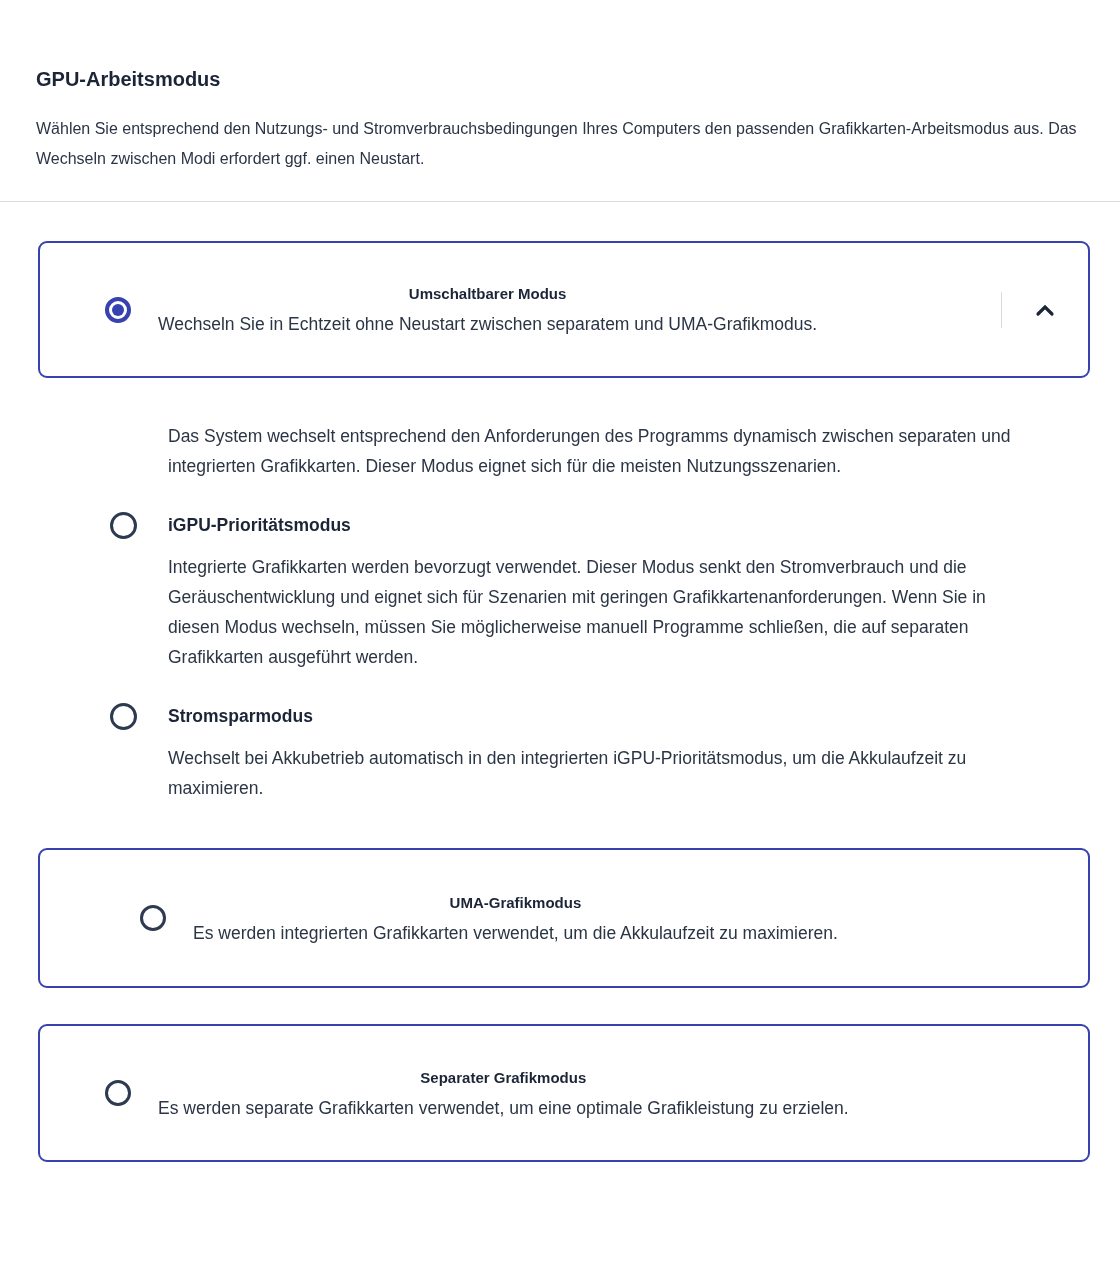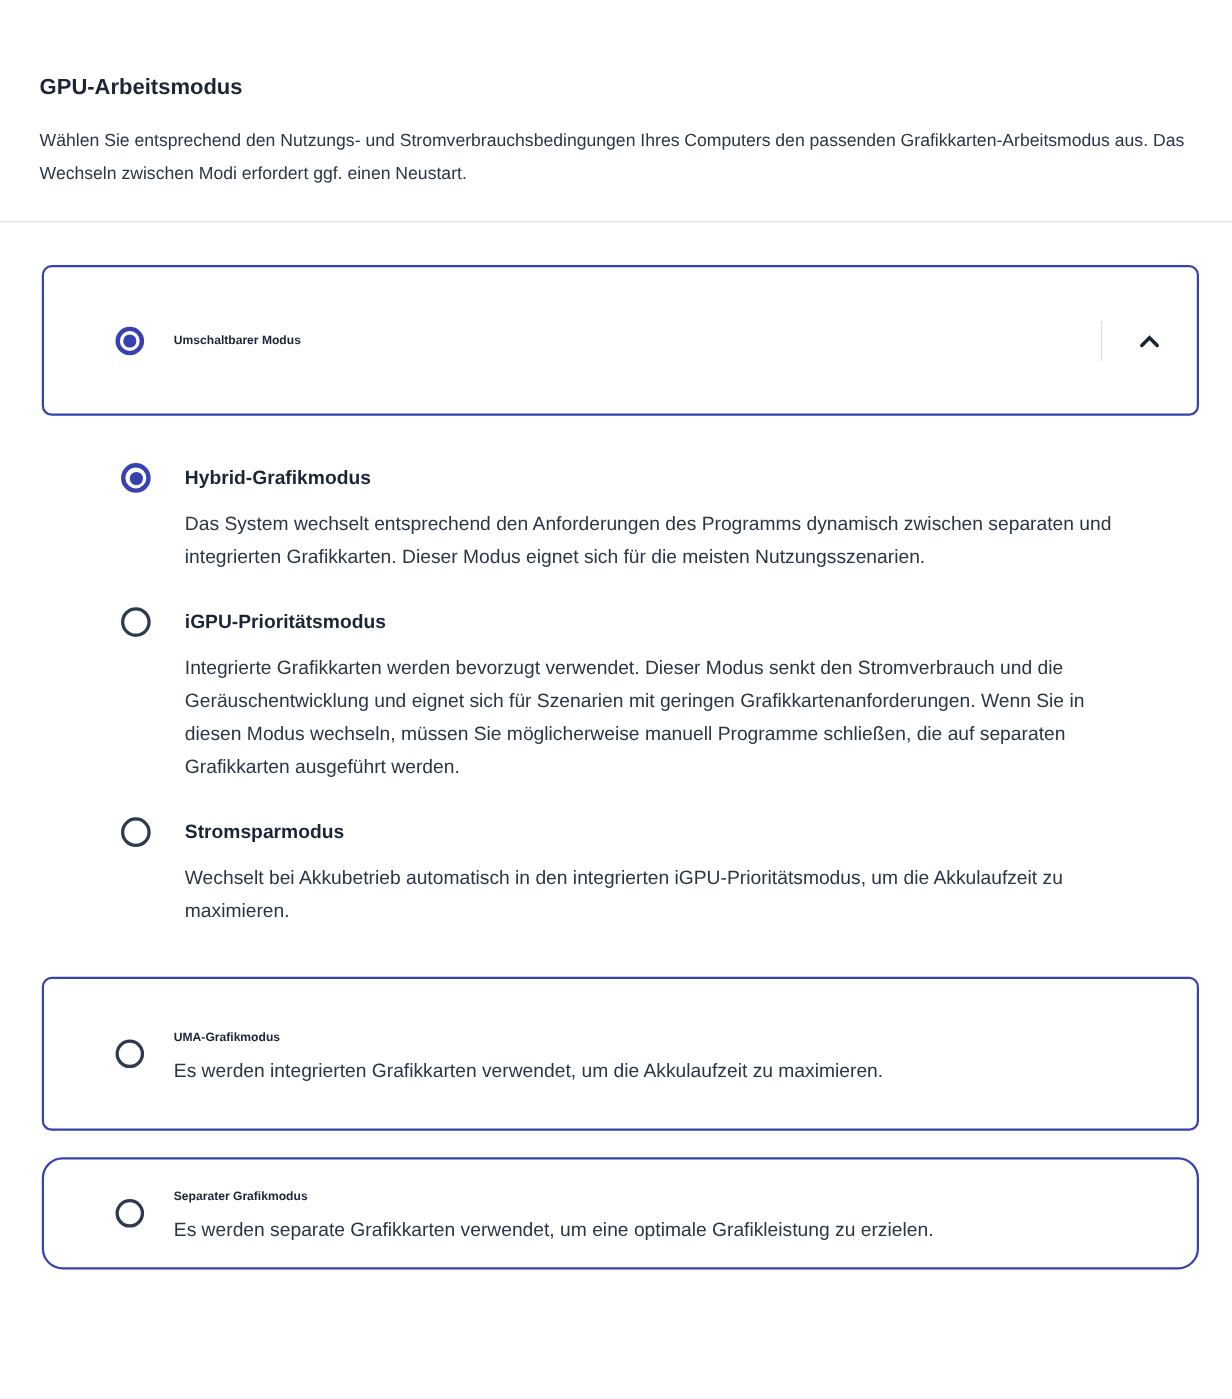--- a/index.html
+++ b/index.html
@@ -43,35 +43,36 @@
     margin:39px 30px 0 38px;
     width:1052px;
     border:2px solid var(--accent);
     border-radius:9px;
     background:#fff;
     display:flex;
     align-items:center;
     cursor:pointer;
   }
   .card.h137{height:137px;}
-  .card.h140{height:140px;margin-top:45px;}
-  .card.h138{height:102px;margin-top:24px;border-radius:19px;}
+  .card.h140{height:140px;margin-top:45px;padding-left:35px;}
+  .card.h138{height:138px;margin-top:36px;}
   .card-main{
     flex:1;
     display:flex;
     align-items:center;
     padding-left:65px;
     gap:27px;
     min-width:0;
   }
   .card-text .title{
-    font-size:11px;
+    font-size:15px;
     font-weight:700;
     color:var(--title);
     line-height:24px;
+    text-align:center;
   }
   .card-text .desc{
     margin-top:5px;
     font-size:17.5px;
     line-height:26px;
     color:var(--body);
   }
   .card-right{
     display:flex;
     align-items:center;
@@ -145,41 +146,38 @@
 
 <p class="intro">Wählen Sie entsprechend den Nutzungs- und Stromverbrauchsbedingungen Ihres Computers den passenden Grafikkarten-Arbeitsmodus aus. Das Wechseln zwischen Modi erfordert ggf. einen Neustart.</p>
 
 <div class="hr"></div>
 
 <div class="card h137">
   <div class="card-main">
     <span class="radio on"></span>
     <div class="card-text">
       <div class="title">Umschaltbarer Modus</div>
+      <div class="desc">Wechseln Sie in Echtzeit ohne Neustart zwischen separatem und UMA-Grafikmodus.</div>
     </div>
   </div>
   <div class="card-right">
     <span class="v-divider"></span>
     <button class="collapse-btn">
       <span>
         <svg class="chev" width="24" height="20" viewBox="0 0 24 20">
           <path d="M5 14 L12 7 L19 14" fill="none" stroke="#1c2537" stroke-width="3.2" stroke-linecap="round" stroke-linejoin="miter"></path>
         </svg>
       </span>
     </button>
   </div>
 </div>
 
 <div class="sub-options">
 
   <div class="sub-option">
-    <div class="sub-head">
-      <span class="radio on"></span>
-      <span class="sub-title">Hybrid-Grafikmodus</span>
-    </div>
     <p class="sub-desc">Das System wechselt entsprechend den Anforderungen des Programms dynamisch zwischen separaten und integrierten Grafikkarten. Dieser Modus eignet sich für die meisten Nutzungsszenarien.</p>
   </div>
 
   <div class="sub-option">
     <div class="sub-head">
       <span class="radio off"></span>
       <span class="sub-title">iGPU-Prioritätsmodus</span>
     </div>
     <p class="sub-desc">Integrierte Grafikkarten werden bevorzugt verwendet. Dieser Modus senkt den Stromverbrauch und die Geräuschentwicklung und eignet sich für Szenarien mit geringen Grafikkartenanforderungen. Wenn Sie in diesen Modus wechseln, müssen Sie möglicherweise manuell Programme schließen, die auf separaten Grafikkarten ausgeführt werden.</p>
   </div>

